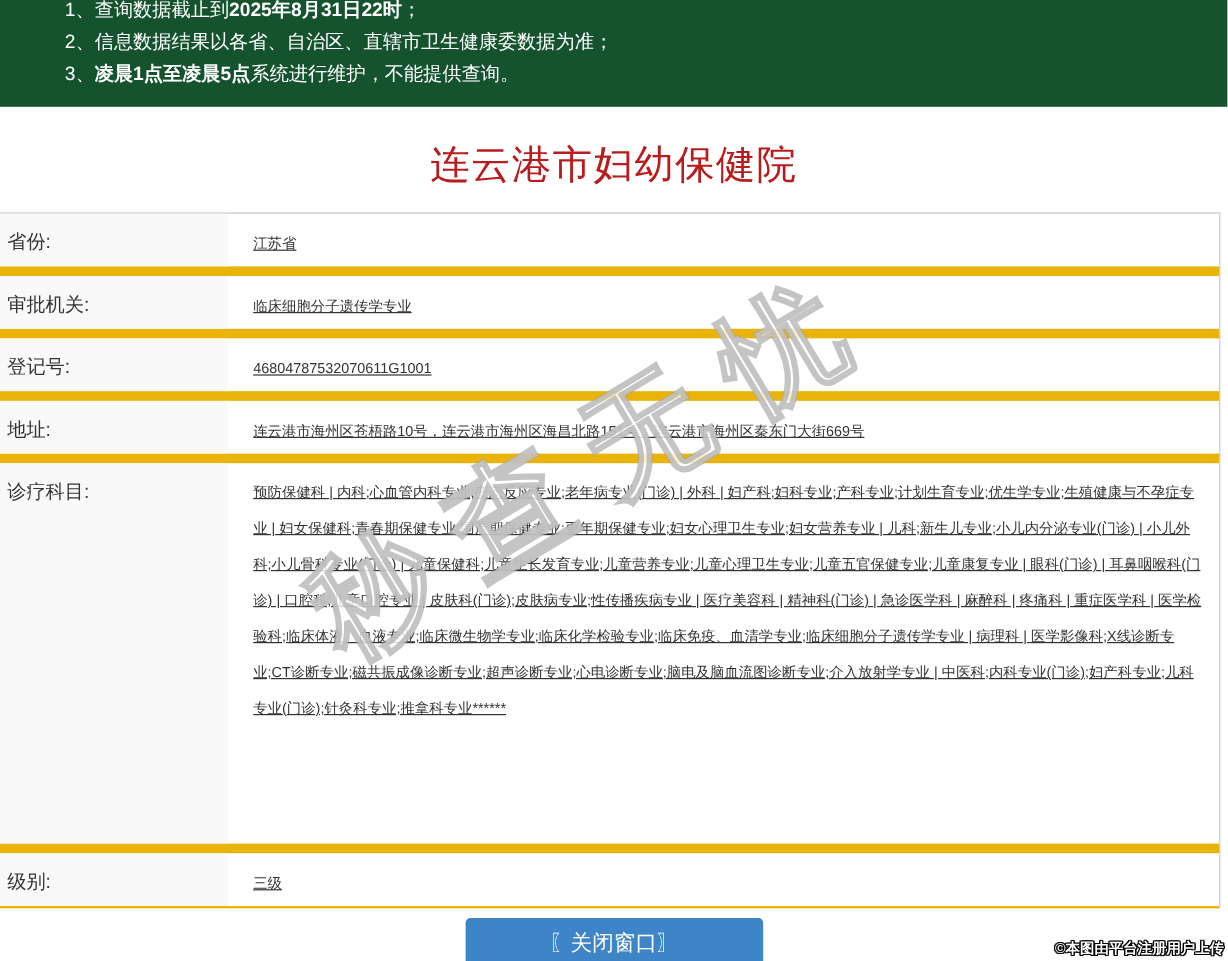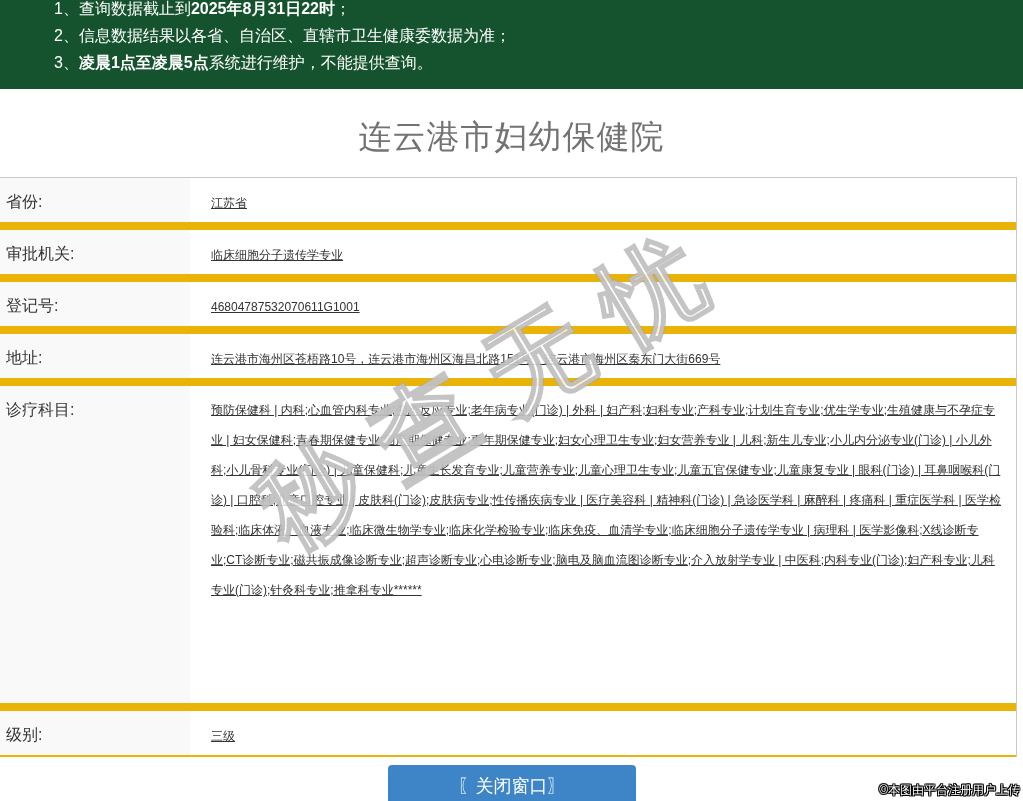--- a/index.html
+++ b/index.html
@@ -8,21 +8,21 @@
   body { position:relative; }
 
   
   .notice-bar { width:1023px; height:89px; background:#14532d; overflow:hidden; }
   .notice-list { list-style:none; margin-top:-5px; padding-left:54px; }
   .notice-list li { color:#fff; font-size:16px; line-height:27px; white-space:nowrap; }
   .notice-list b { font-weight:bold; }
 
   
   .page-title { margin-top:26px; height:50px; text-align:center; font-size:33px;
-    font-weight:400; color:#737373; letter-spacing:1px; }
+    font-weight:400; color:#b91c1c; letter-spacing:1px; }
 
   
   .info-table { margin-top:12px; width:1017px; border-top:1px solid #c9c9c9;
     border-right:1px solid #c9c9c9; }
   .row { display:flex; align-items:stretch; border-bottom:8px solid #eab308; height:52px; overflow:hidden; }
   .row.multi { height:325px; }
   .row.cut { border-bottom:none; height:60px; }
   .cell-label { width:190px; background:#f9f9f9; padding:14px 8px 12px 6px;
     font-size:16px; color:#333; flex-shrink:0; }
   .cell-value { flex:1; padding:13px 12px 12px 21px; font-size:12px; color:#333; line-height:24px;text-decoration:underline; }
@@ -36,21 +36,21 @@
 
   
   .footer-bar { position:absolute; left:0; bottom:0; width:1023px; height:44px;
     background:#fff; z-index:10; text-align:center; }
   .close-button { margin-top:8px; width:248px; height:42px; background:#3d85c6;
     border:none; border-radius:4px; color:#fff; font-size:18px;
     font-family:"Liberation Sans","DejaVu Sans",sans-serif; cursor:pointer; }
 
   
   .corner-watermark { position:absolute; right:3px; bottom:2px; z-index:11;
-    font-size:12px; font-weight:normal; color:#fff;
+    font-size:12px; font-weight:bold; color:#fff;
     text-shadow:-1px -1px 0 #000, 1px -1px 0 #000, -1px 1px 0 #000, 1px 1px 0 #000, 0 1px 0 #000, 0 -1px 0 #000, 1px 0 0 #000, -1px 0 0 #000;padding-left:46px; }
 </style>
 </head>
 <body>
 
 <div class="notice-bar">
   <ul class="notice-list">
     <li><span>1、</span><span>查询数据截止到</span><b>2025年8月31日22时</b><span>；</span></li>
     <li><span>2、</span><span>信息数据结果以各省、自治区、直辖市卫生健康委数据为准；</span><b></b><span></span></li>
     <li><span>3、</span><span></span><b>凌晨1点至凌晨5点</b><span>系统进行维护，不能提供查询。</span></li>

